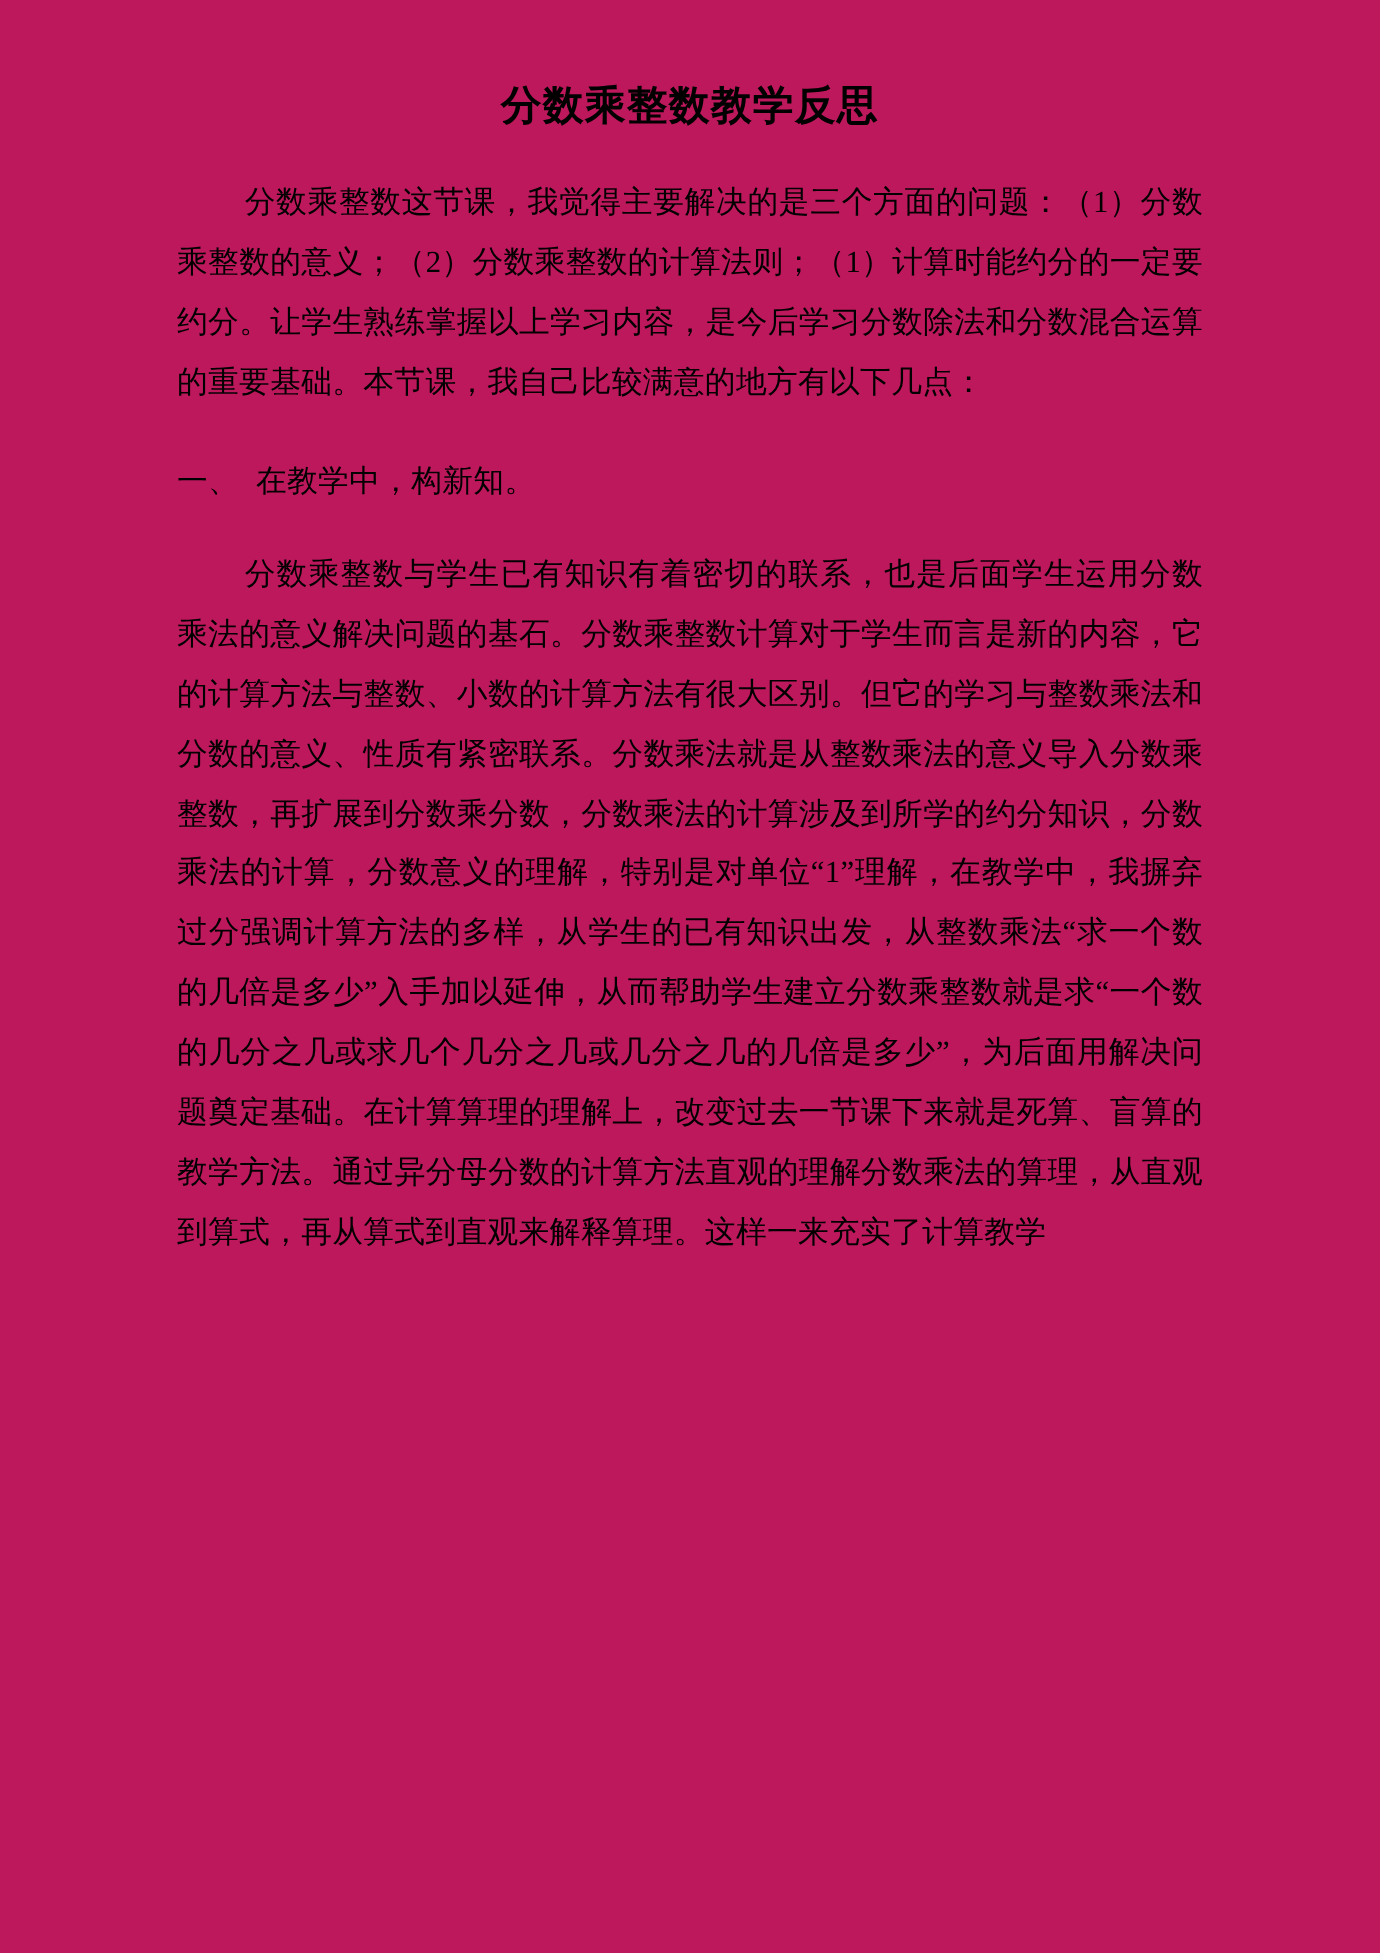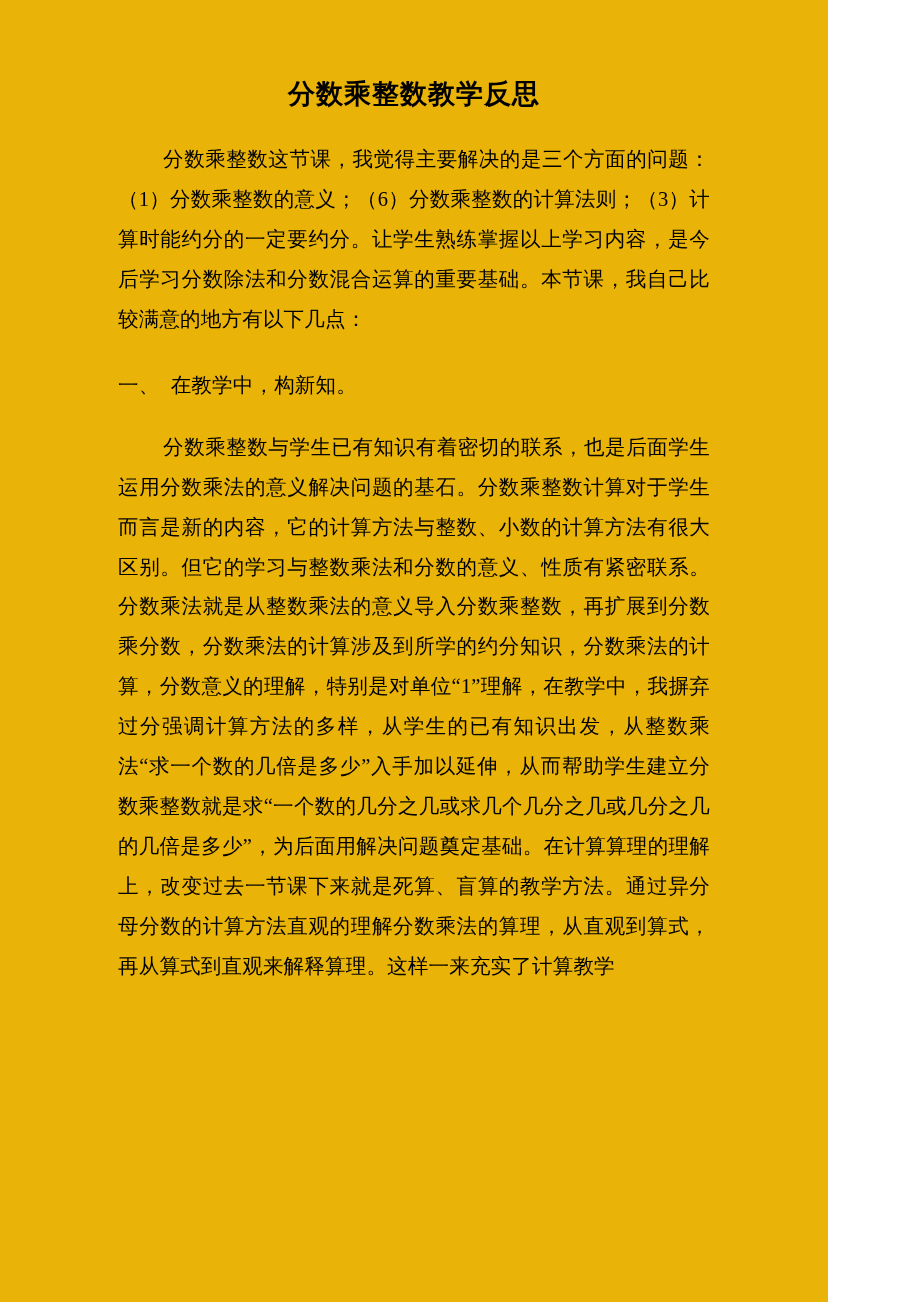--- a/index.html
+++ b/index.html
@@ -9,25 +9,25 @@
   }
   body {
     width: 920px;
     height: 1302px;
     font-family: "Liberation Serif", "DejaVu Serif", serif;
     color: #000000;
     overflow: hidden;
   }
   .page {
     position: relative;
-    width: 828px;
+    width: 920px;
     height: 1302px;
     box-sizing: border-box;
-    padding: 76px 118px 40px 118px;
-    background: #eab308;
+    padding: 52px 118px 40px 118px;
+    background: #be185d;
   }
   .doc-title {
     font-size: 27px;
     font-weight: bold;
     text-align: center;
     letter-spacing: 1px;
     line-height: 1.4;
     margin: 0 0 26px 0;
   }
   .para {
@@ -52,21 +52,21 @@
     margin-right: 0.55em;
   }
 </style>
 </head>
 <body>
 
 <div class="page">
 
   <h1 class="doc-title">分数乘整数教学反思</h1>
 
-  <p class="para indent">分数乘整数这节课，我觉得主要解决的是三个方面的问题：（1）分数乘整数的意义；（6）分数乘整数的计算法则；（3）计算时能约分的一定要约分。让学生熟练掌握以上学习内容，是今后学习分数除法和分数混合运算的重要基础。本节课，我自己比较满意的地方有以下几点：</p>
+  <p class="para indent">分数乘整数这节课，我觉得主要解决的是三个方面的问题：（1）分数乘整数的意义；（2）分数乘整数的计算法则；（1）计算时能约分的一定要约分。让学生熟练掌握以上学习内容，是今后学习分数除法和分数混合运算的重要基础。本节课，我自己比较满意的地方有以下几点：</p>
 
   <div class="heading-line">
     <span class="num">一、</span><span>在教学中，构新知。</span>
   </div>
 
   <p class="para indent">分数乘整数与学生已有知识有着密切的联系，也是后面学生运用分数乘法的意义解决问题的基石。分数乘整数计算对于学生而言是新的内容，它的计算方法与整数、小数的计算方法有很大区别。但它的学习与整数乘法和分数的意义、性质有紧密联系。分数乘法就是从整数乘法的意义导入分数乘整数，再扩展到分数乘分数，分数乘法的计算涉及到所学的约分知识，分数乘法的计算，分数意义的理解，特别是对单位“1”理解，在教学中，我摒弃过分强调计算方法的多样，从学生的已有知识出发，从整数乘法“求一个数的几倍是多少”入手加以延伸，从而帮助学生建立分数乘整数就是求“一个数的几分之几或求几个几分之几或几分之几的几倍是多少”，为后面用解决问题奠定基础。在计算算理的理解上，改变过去一节课下来就是死算、盲算的教学方法。通过异分母分数的计算方法直观的理解分数乘法的算理，从直观到算式，再从算式到直观来解释算理。这样一来充实了计算教学</p>
 
 </div>
 
 </body></html>

